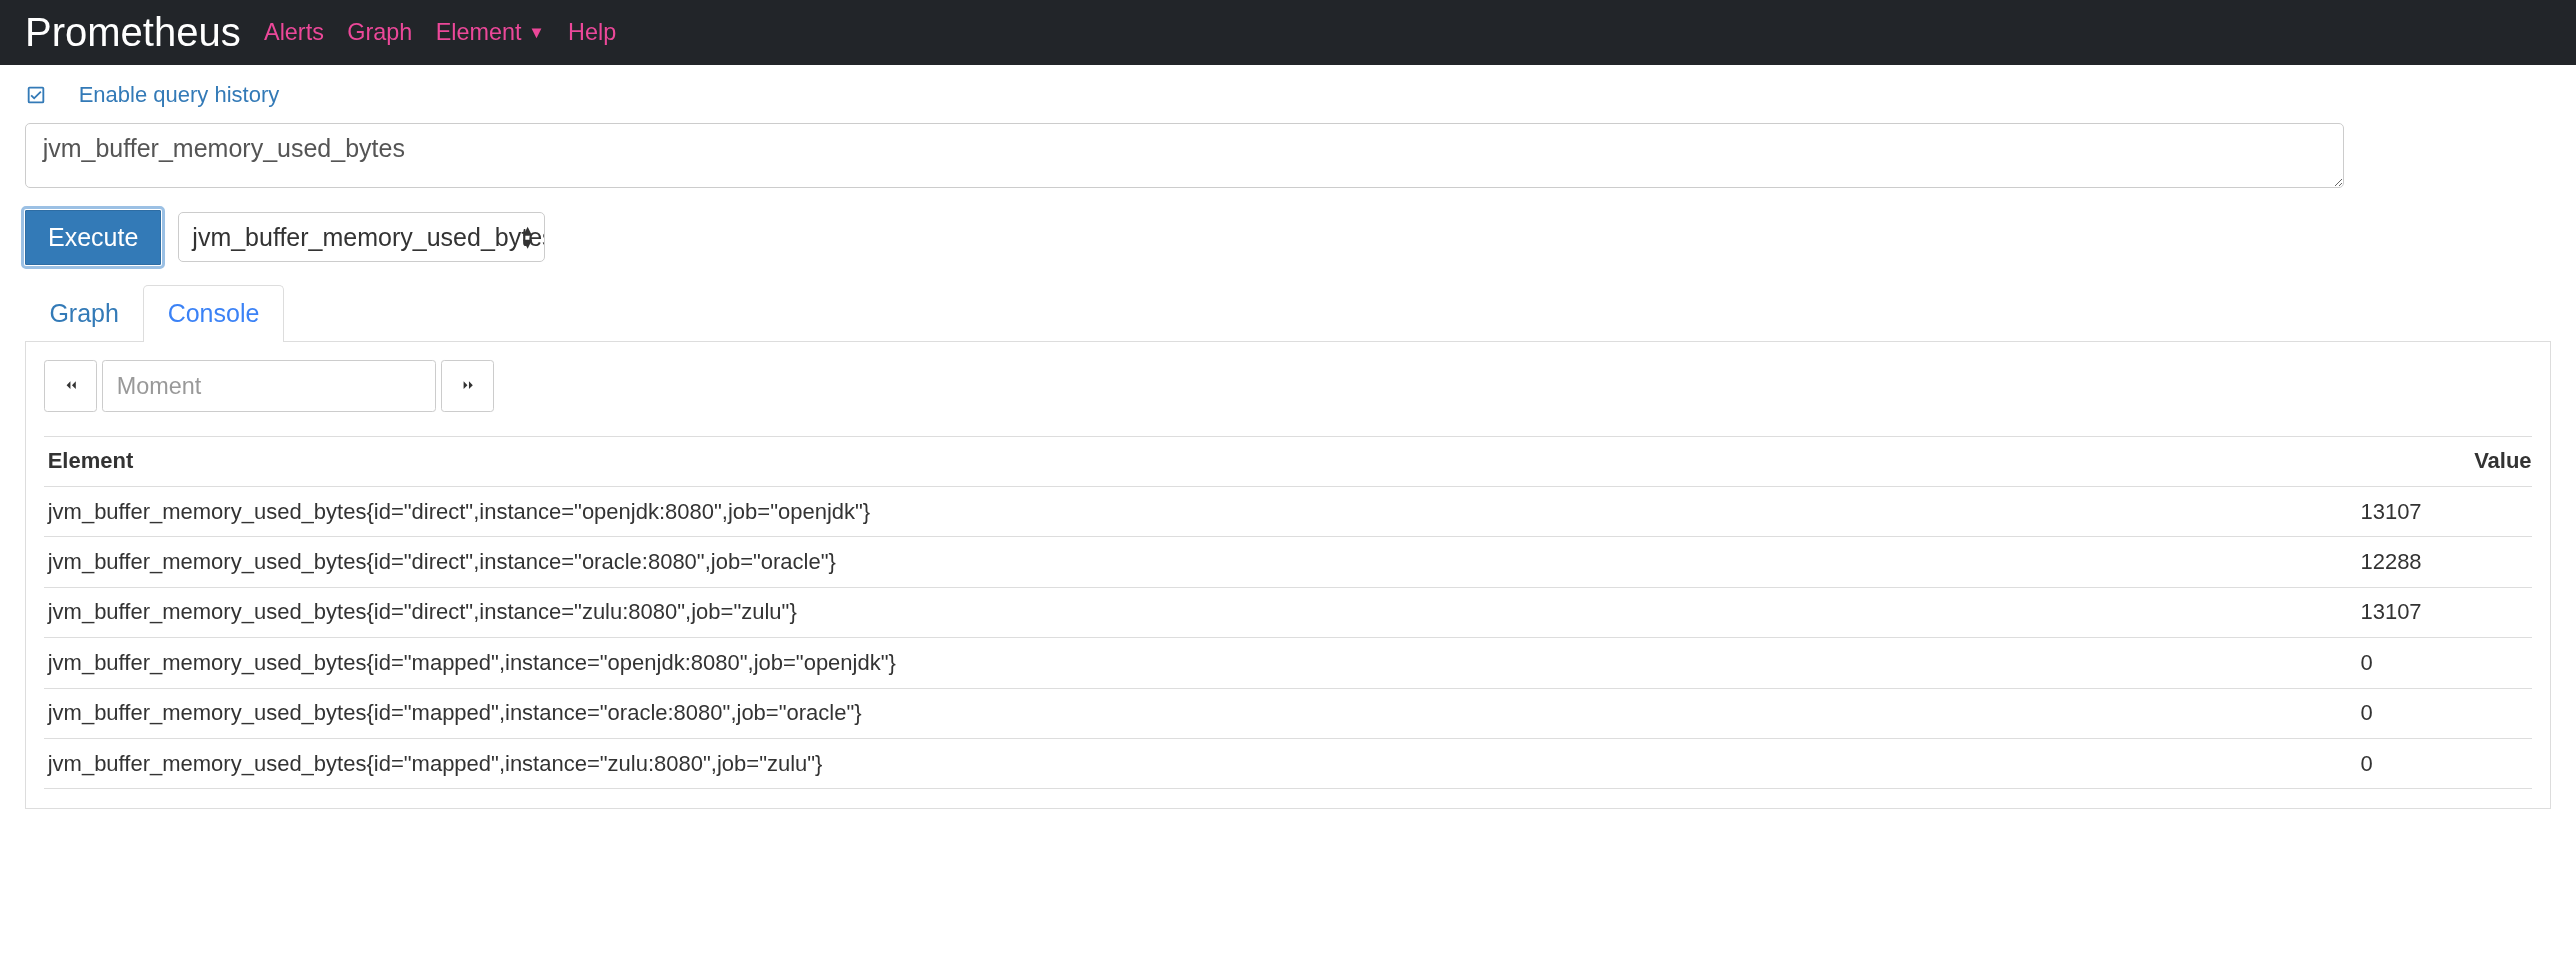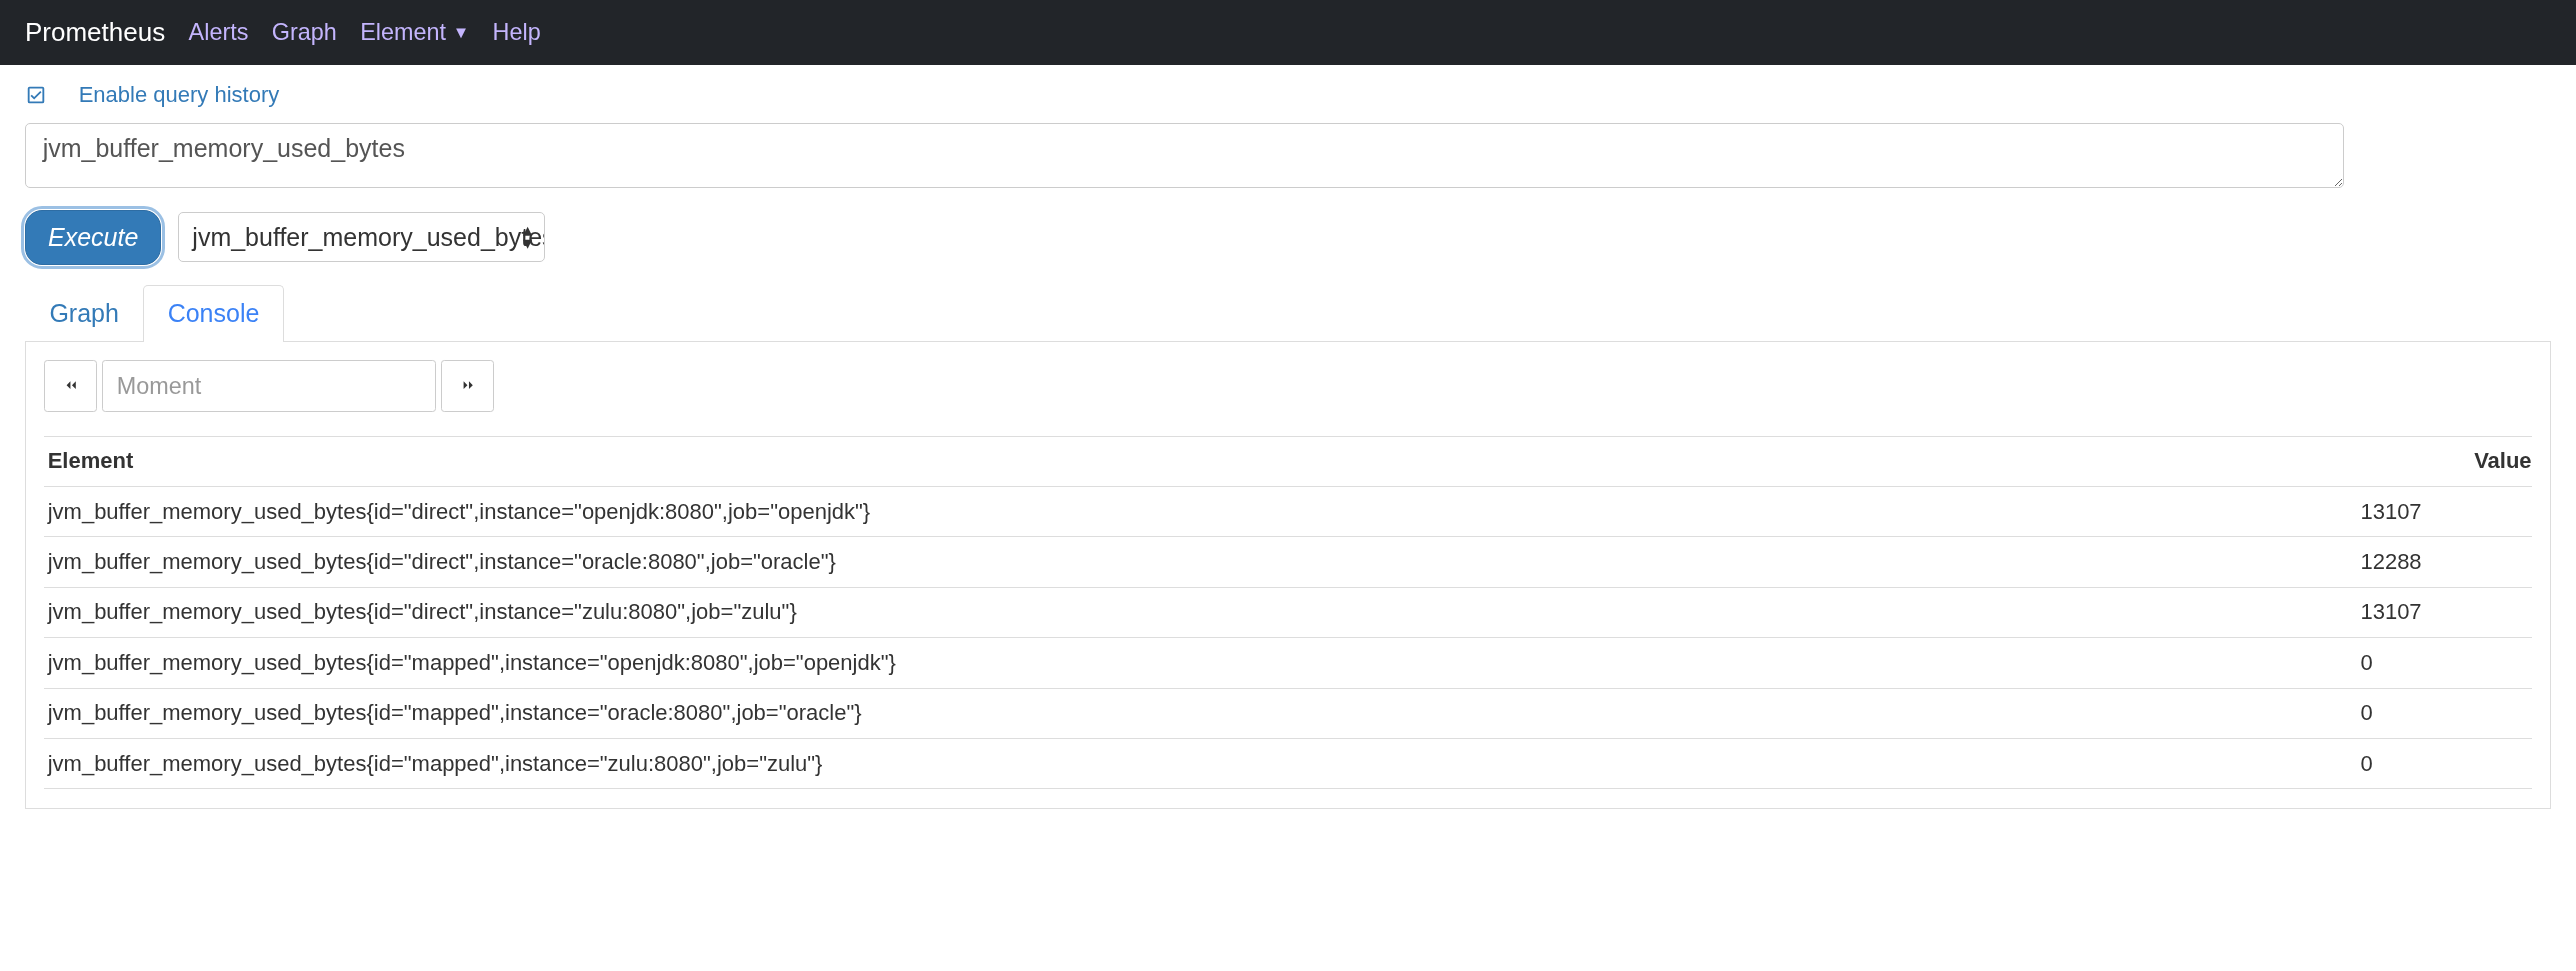--- a/index.html
+++ b/index.html
@@ -1,31 +1,31 @@
 <!DOCTYPE html>
 <html style="font-size:13.3px"><head>
 <meta charset="utf-8">
 <style>
   * { box-sizing: border-box; margin: 0; padding: 0; }
   body { font-family: -apple-system, BlinkMacSystemFont, "Segoe UI", Helvetica, Arial, sans-serif; font-size: 23.4px; color: #333; background: #fff; }
   
   .navbar { background: #222529; height: 65px; display: flex; align-items: center; padding: 0 25px; }
-  .navbar-brand { color: #fff; font-size: 26px; font-weight: 500; margin-right: 23.4px; }
-  .navbar-item { color: #c4b5fd; font-size: 23.4px; margin-right: 23.4px; cursor: pointer; display: inline-flex; align-items: center; }
+  .navbar-brand { color: #fff; font-size: 40px; font-weight: 500; margin-right: 23.4px; }
+  .navbar-item { color: #ec4899; font-size: 23.4px; margin-right: 23.4px; cursor: pointer; display: inline-flex; align-items: center; }
   .navbar-item .caret { margin-left: 6.7px; font-size: 16.7px; }
   
   .container { padding: 16.7px 25px 25px 25px; }
   
   .history-toggle { color: #337ab7; font-size: 22px; cursor: pointer; display: inline-flex; align-items: center; margin-bottom: 15px; gap: 25px; }
   .checkbox-icon { display: inline-block; width: 22px; height: 22px; margin-right: 6.7px; position: relative; }
   
   .query-input { width: 2319px; max-width: calc(100% - 0px); height: 65px; padding: 10px 16.7px; font-size: 25px; border: 0.8px solid #ccc; border-radius: 5px; resize: both; font-family: inherit; color: #555; display: block; }
   
   .controls-row { margin-top: 22px; display: flex; align-items: center; gap: 16.7px; }
-  .btn { padding: 11.7px 22px; font-size: 25px; border-radius: 17px; cursor: pointer; border: 0.8px solid transparent; line-height: 1.2; font-style: italic; }
+  .btn { padding: 11.7px 22px; font-size: 25px; border-radius: 1px; cursor: pointer; border: 0.8px solid transparent; line-height: 1.2; }
   .btn-primary { background: #337ab7; color: #fff; border-color: #2e6da4; }
   .btn-primary.focus { outline: 3.3px solid #9bc0e4; outline-offset: 1.7px; }
   
   .metric-select { height: 50px; padding: 6.7px 40px 6.7px 13.3px; font-size: 25px; border: 0.8px solid #ccc; border-radius: 5px; background: #fff; position: relative; display: inline-flex; align-items: center; width: 367px; overflow: hidden; white-space: nowrap; }
   .select-arrows { position: absolute; right: 11.7px; top: 50%; transform: translateY(-50%); font-size: 18.4px; line-height: 0.7; color: #333; display: flex; flex-direction: column; }
   
   .tabs { margin-top: 20px; border-bottom: 0.8px solid #ddd; display: flex; }
   .tab { padding: 13.3px 23.4px; font-size: 25px; cursor: pointer; border: 0.8px solid transparent; border-bottom: none; border-radius: 5px 5px 0 0; margin-bottom: -0.8px; }
   .tab.inactive { color: #337ab7; }
   .tab.active { color: #3b82f6; background: #fff; border-color: #ddd; }

